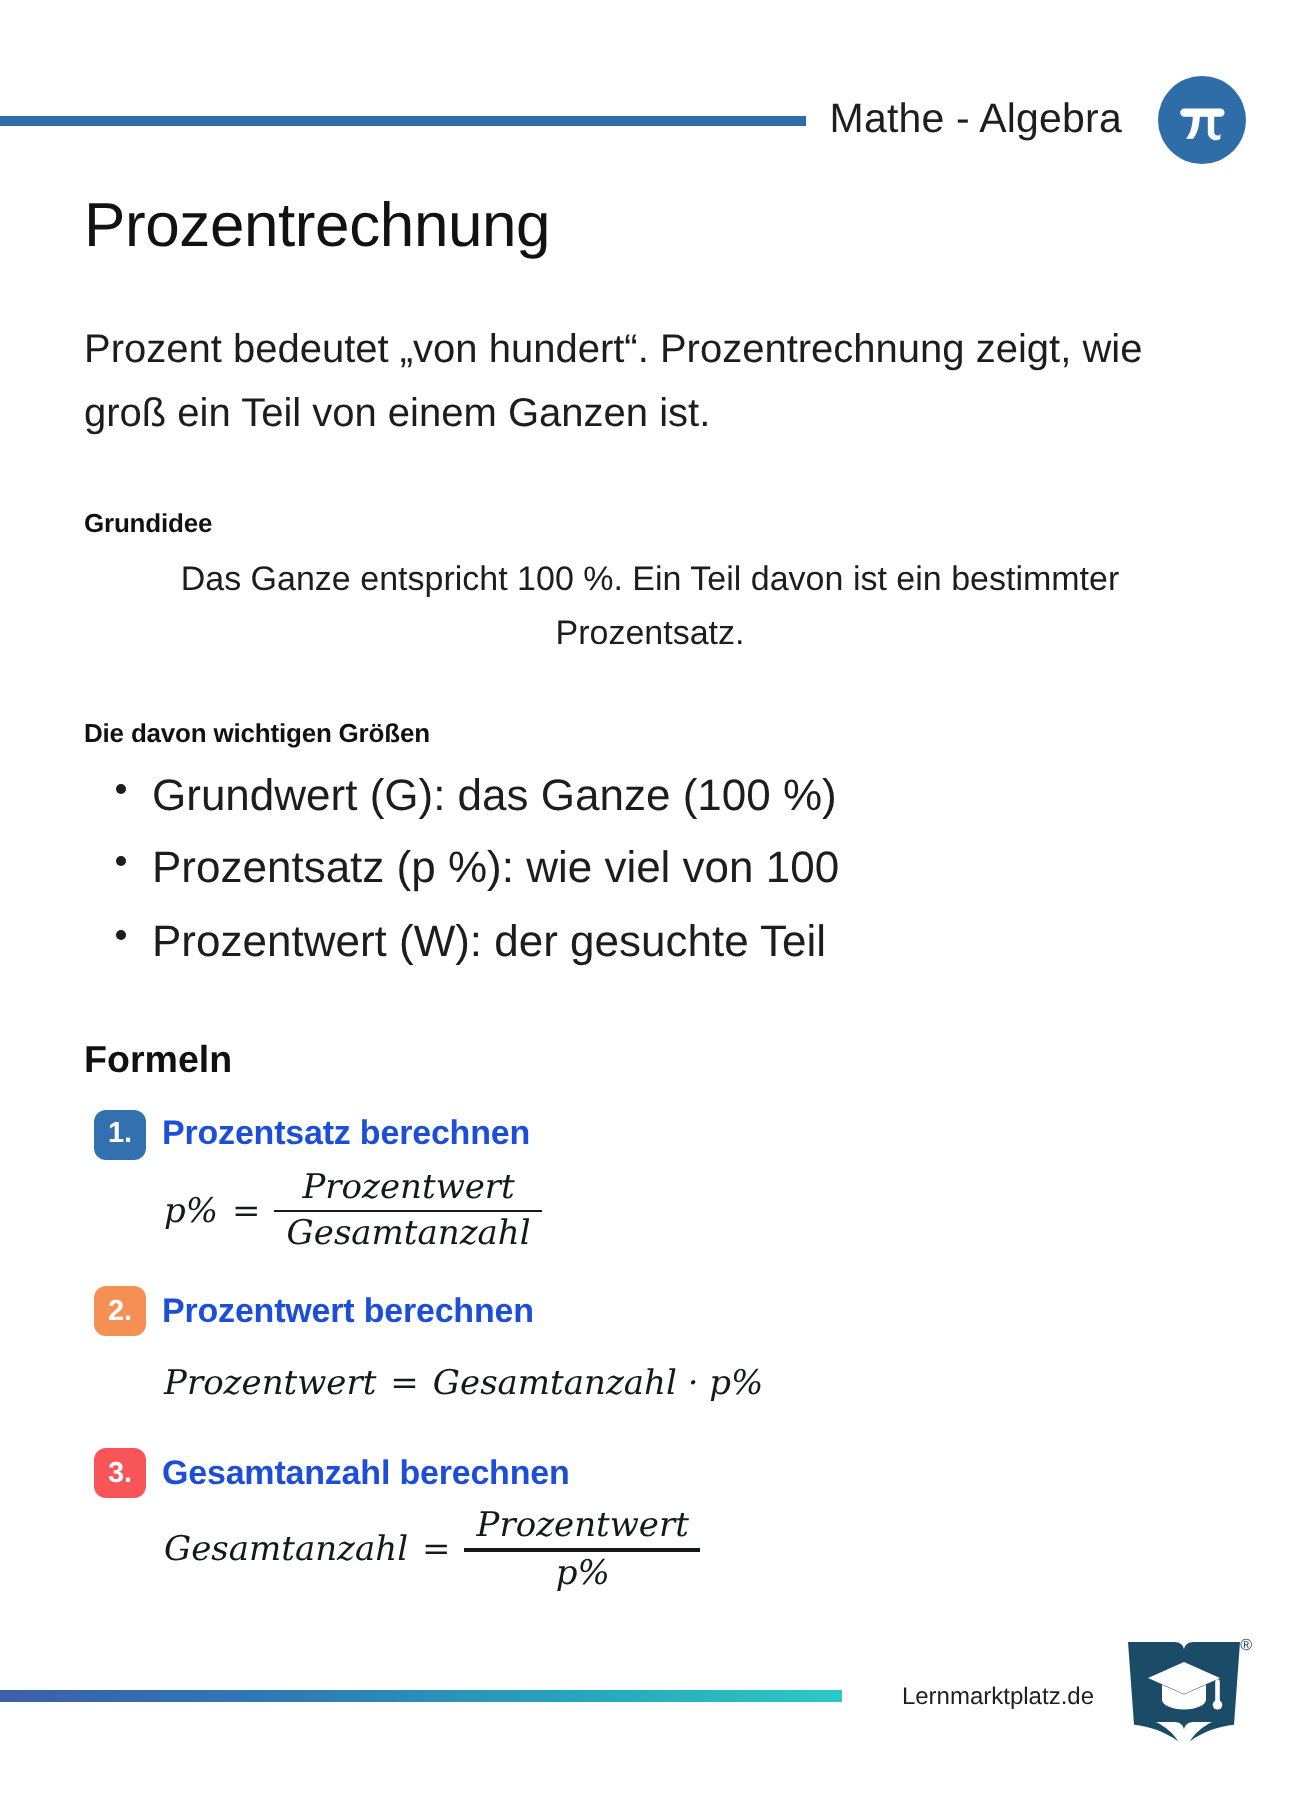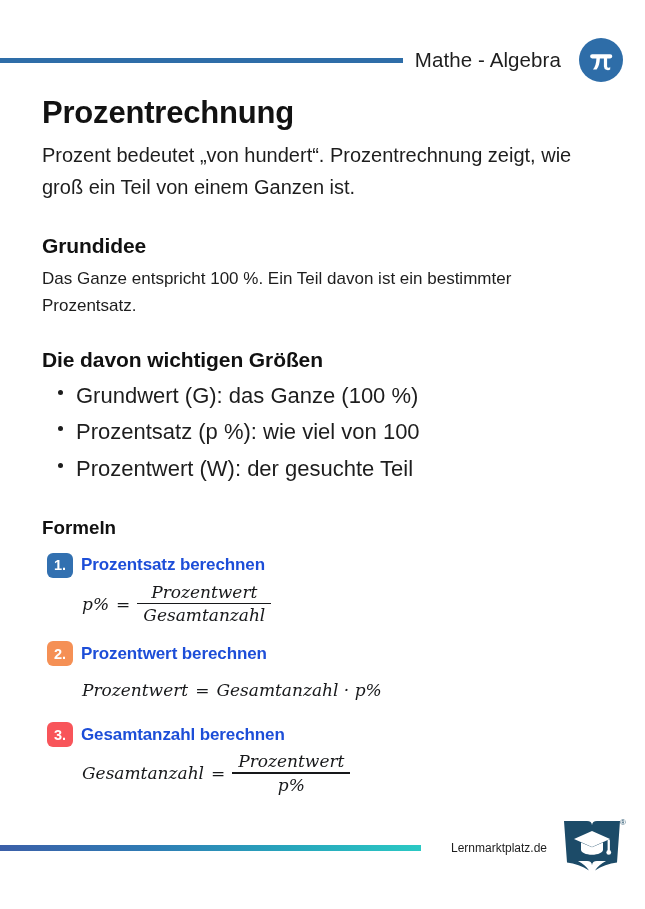--- a/index.html
+++ b/index.html
@@ -65,47 +65,48 @@
   
   .content {
     position: absolute;
     left: 42px;
     top: 96px;
     width: 566px;
   }
 
   .doc-title {
     font-size: 31px;
-    font-weight: bold;
+    font-weight: normal;
     letter-spacing: -0.2px;
-    margin: 0 0 8px 0;
+    margin: 0 0 28px 0;
     color: #121212;
     line-height: 1.12;
   }
 
   .intro {
     font-size: 20px;
     line-height: 1.62;
     margin: 0 0 30px 0;
     color: #1d1d1d;
   }
 
   .section-heading {
-    font-size: 21px;
+    font-size: 13px;
     font-weight: bold;
     margin: 0 0 7px 0;
     color: #111111;
     letter-spacing: -0.1px;
   }
 
   .section-body {
     font-size: 17px;
     line-height: 1.62;
     margin: 0 0 28px 0;
     color: #1d1d1d;
+    text-align: center;
   }
 
   .bullets {
     list-style: none;
     margin: 0 0 30px 0;
     padding: 0;
   }
   .bullets li {
     font-size: 22px;
     line-height: 1.58;

